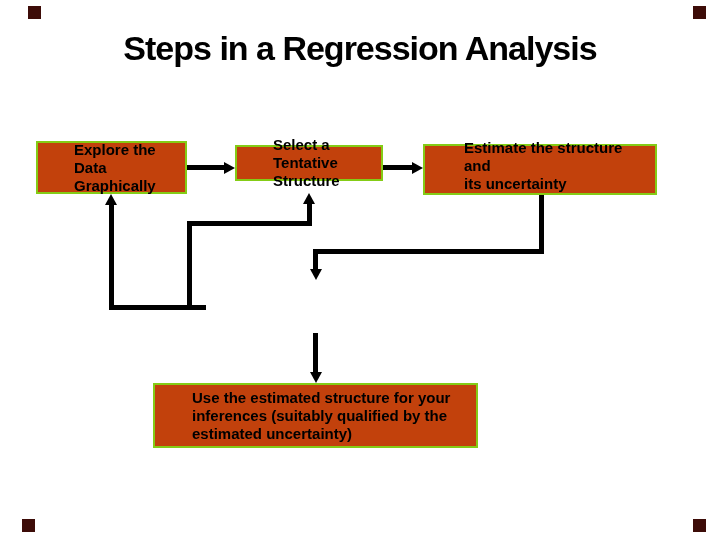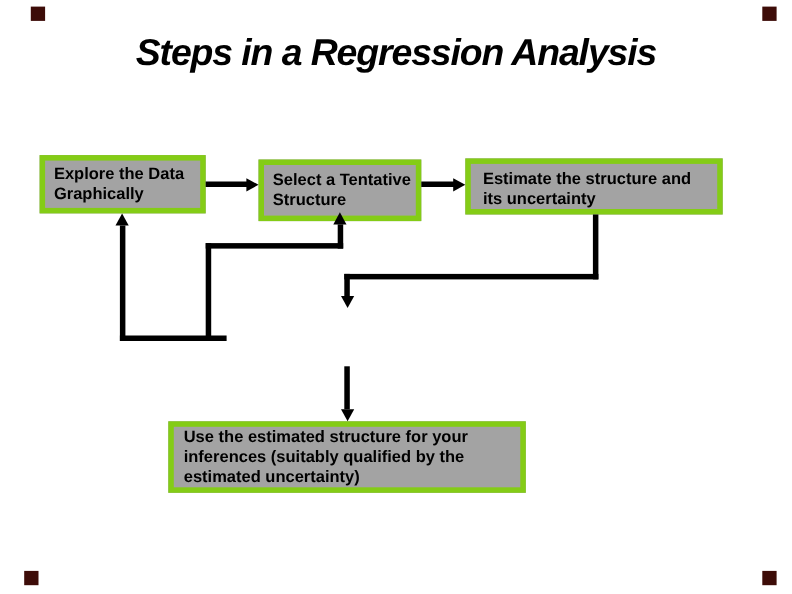--- a/index.html
+++ b/index.html
@@ -3,26 +3,26 @@
 <meta charset="utf-8">
 <style>
   html,body { margin:0; padding:0; background:#ffffff; }
   .slide {
     position:relative; width:720px; height:540px; background:#ffffff;
     font-family:"Liberation Sans", sans-serif; overflow:hidden;
   }
   .title {
     position:absolute; top:30px; left:0; width:720px;
     text-align:center; font-size:34px; line-height:36px;
-    font-weight:bold; font-style:italic; color:#000;
+    font-weight:bold; color:#000;
     letter-spacing:-1px; white-space:nowrap;
   }
   .box {
-    position:absolute; background:#a3a3a3; border:5px solid #84cc16;
-    display:flex; align-items:center; box-sizing:border-box;
+    position:absolute; background:#c2410c; border:2px solid #84cc16;
+    display:flex; align-items:center; box-sizing:border-box;padding-left:28px;
   }
   .box-label {
     font-size:15px; line-height:18px; font-weight:bold; color:#000;
     white-space:pre-line; padding-left:8px; padding-right:2px;
   }
   .seg { position:absolute; background:#000000; }
   .head { position:absolute; width:0; height:0; }
   .head-right { border-top:6px solid transparent; border-bottom:6px solid transparent; border-left:11px solid #000; }
   .head-down  { border-left:6px solid transparent; border-right:6px solid transparent; border-top:11px solid #000; }
   .head-up    { border-left:6px solid transparent; border-right:6px solid transparent; border-bottom:11px solid #000; }
@@ -38,21 +38,21 @@
   <div class="corner" style="left: 22px; top: 519px; background-color: rgb(61, 12, 8);"></div>
   <div class="corner" style="left: 693px; top: 519px; background-color: rgb(61, 12, 8);"></div>
 
   <div class="title">Steps in a Regression Analysis</div>
 
   <div class="box" style="left:36px; top:141px; width:151px; height:53px;">
     <span class="box-label">Explore the Data
 Graphically</span>
   </div>
 
-  <div class="box" style="left:235px; top:145px; width:148px; height:56px;">
+  <div class="box" style="left:235px; top:145px; width:148px; height:36px;">
     <span class="box-label">Select a Tentative
 Structure</span>
   </div>
 
   <div class="box" style="left:423px; top:144px; width:234px; height:51px;align-items:flex-end;">
     <span class="box-label" style="padding-left:11px;">Estimate the structure and
 its uncertainty</span>
   </div>
 
 

